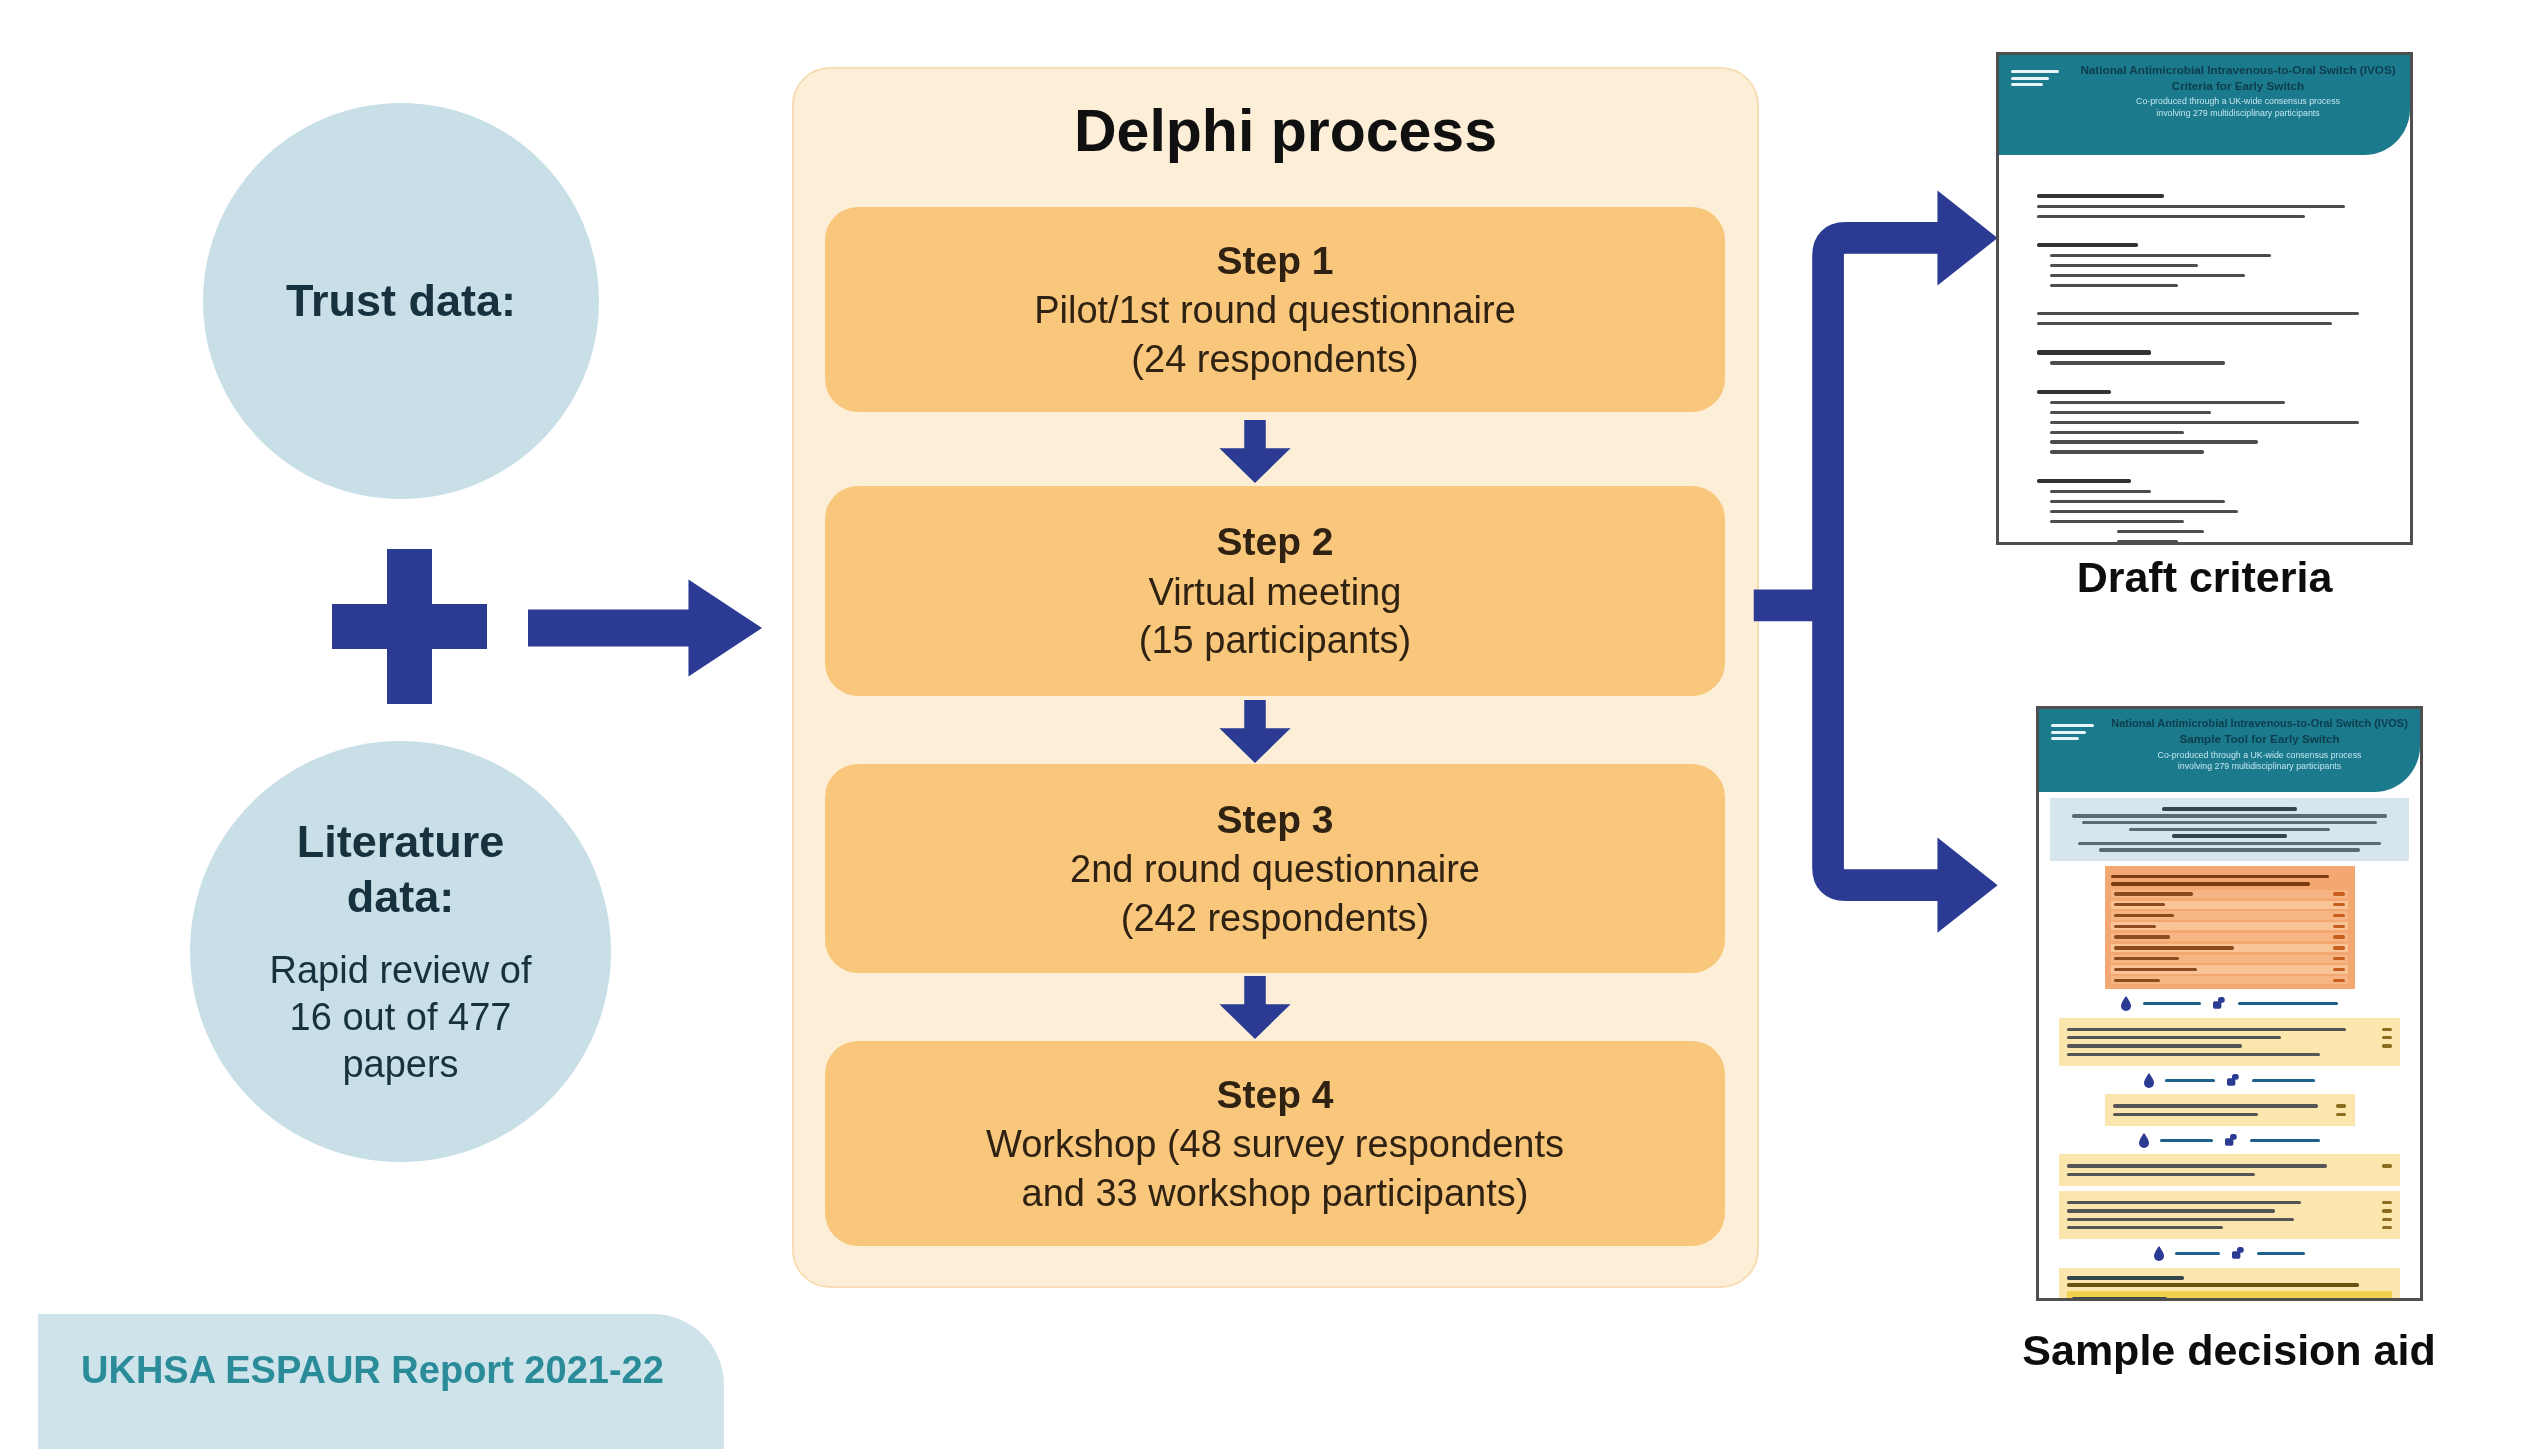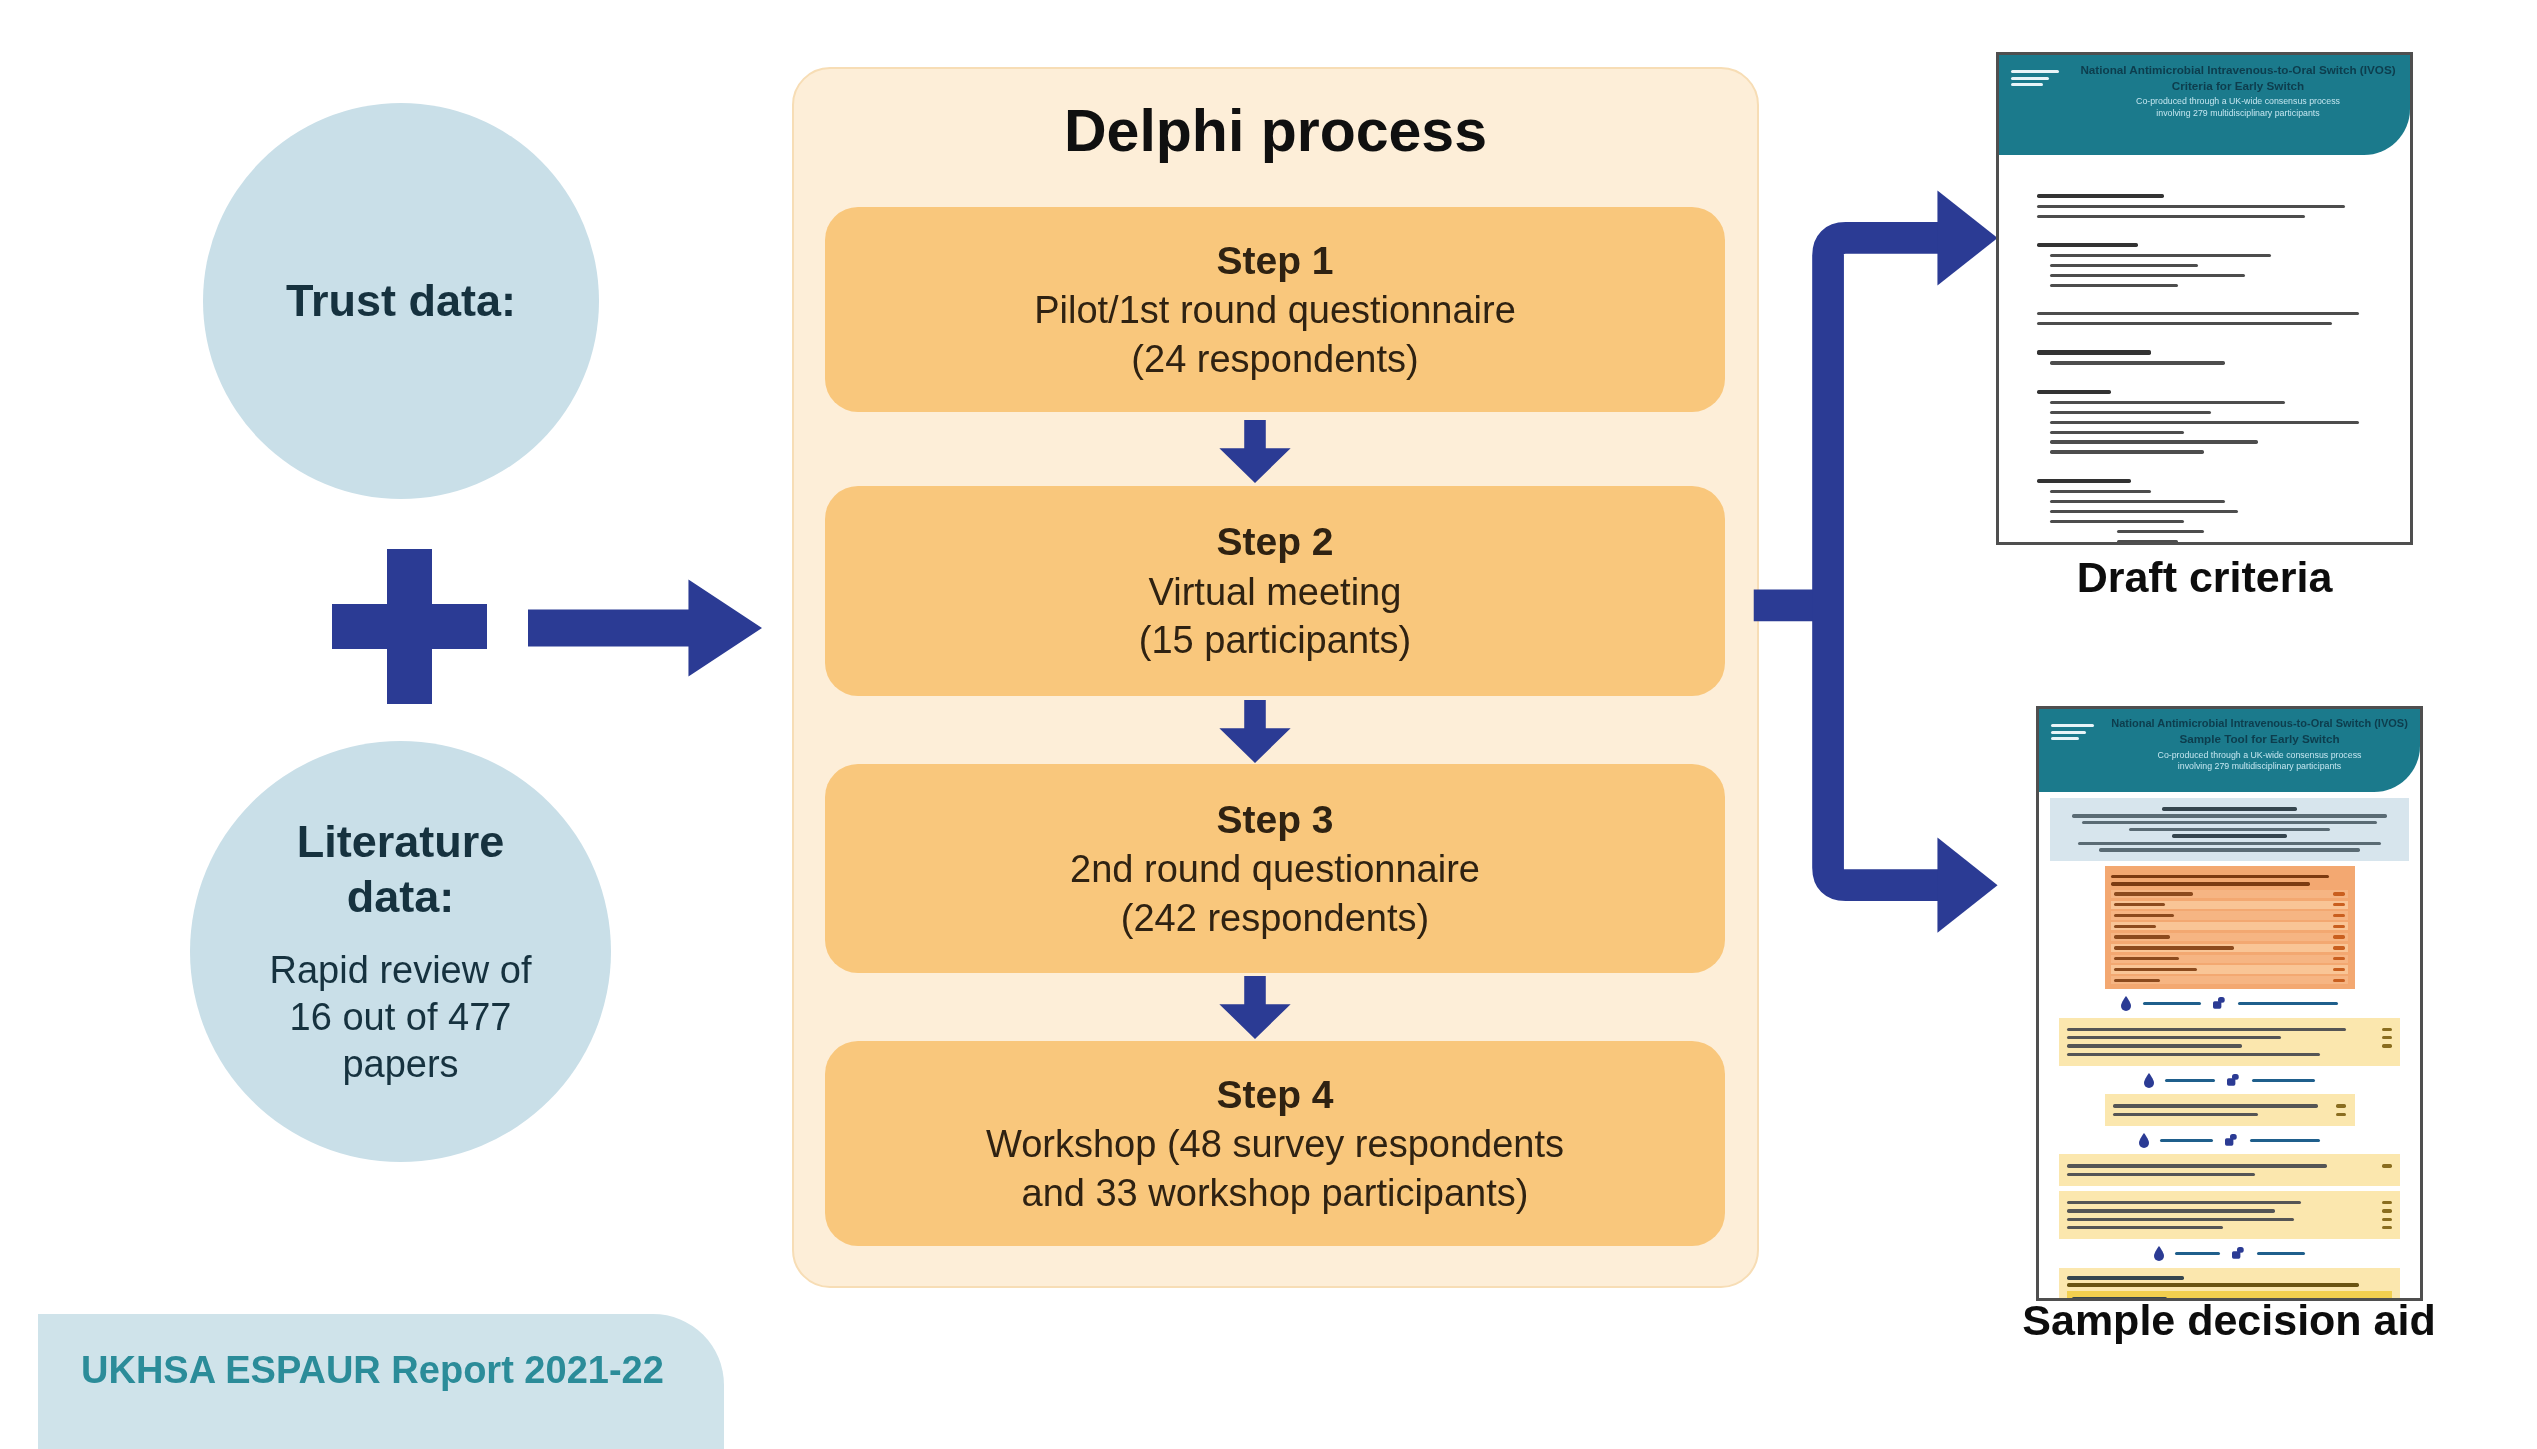--- a/index.html
+++ b/index.html
@@ -23,21 +23,21 @@
 
   
   .plus-svg{position:absolute;left:332px;top:549px;}
   .merge-svg{position:absolute;left:528px;top:566px;}
   .navy{fill:var(--navy);}
 
   
   .panel{position:absolute;left:792px;top:67px;width:967px;height:1221px;
          background:var(--panel-fill);border:2.5px solid var(--panel-border);
          border-radius:38px;box-sizing:border-box;}
-  .panel-title{position:absolute;left:0;top:28px;width:100%;text-align:center;
+  .panel-title{position:absolute;left:10px;top:28px;width:100%;text-align:center;
                font-size:59px;font-weight:bold;color:#101010;}
   .step{position:absolute;left:31px;width:900px;background:var(--step-fill);
         border-radius:33px;display:flex;flex-direction:column;align-items:center;
         justify-content:center;text-align:center;color:var(--step-text);}
   .s1{top:138px;height:205px;} .s2{top:417px;height:210px;}
   .s3{top:695px;height:209px;} .s4{top:972px;height:205px;}
   .step-h{font-weight:bold;font-size:39px;line-height:1.3;}
   .step-l{font-size:38px;line-height:1.28;text-align:right;}
   .darrow{position:absolute;}
 
@@ -85,21 +85,21 @@
   .d2-yellow.narrow{width:250px;}
   .d2-yellow .hd{height:4.2px;background:#6a5412;margin:2.5px 0 5px 0;border-radius:1.7px;}
   .d2y-row{display:flex;align-items:center;justify-content:space-between;margin:5px 0;}
   .d2y-row i{display:block;height:3.3px;background:#555;border-radius:1.7px;}
   .d2y-row b{display:block;width:10px;height:3.3px;background:#8a6d1f;border-radius:1.7px;}
   .d2-goldwrap{width:341px;margin:0 auto;background:var(--d2-yellow);padding:5px 8.3px;box-sizing:border-box;}
   .d2-highlight{background:var(--d2-gold);padding:2.5px 5px;margin-top:4.2px;}
 
   .doc-caption{position:absolute;text-align:center;font-size:43px;font-weight:bold;color:#0d0d0d;}
   .cap1{left:1954px;top:553px;width:501px;}
-  .cap2{left:1952px;top:1296px;width:554px;}
+  .cap2{left:1952px;top:1326px;width:554px;}
 
   
   .badge{position:absolute;left:38px;top:1314px;width:686px;height:135px;
          background:var(--badge-fill);border-top-right-radius:71px;
          display:flex;align-items:center;box-sizing:border-box;padding:0 0 22px 43px;}
   .badge span{font-size:38px;font-weight:bold;color:var(--badge-text);}
 </style>
 </head>
 <body>
 

